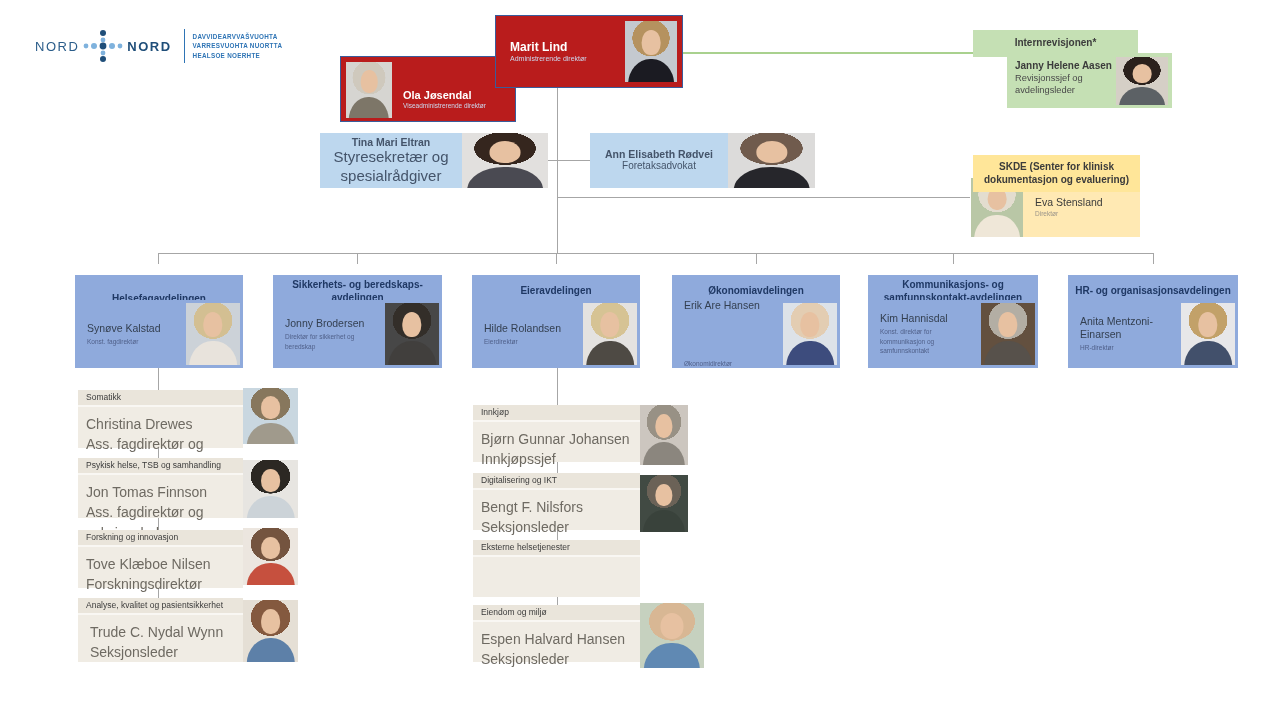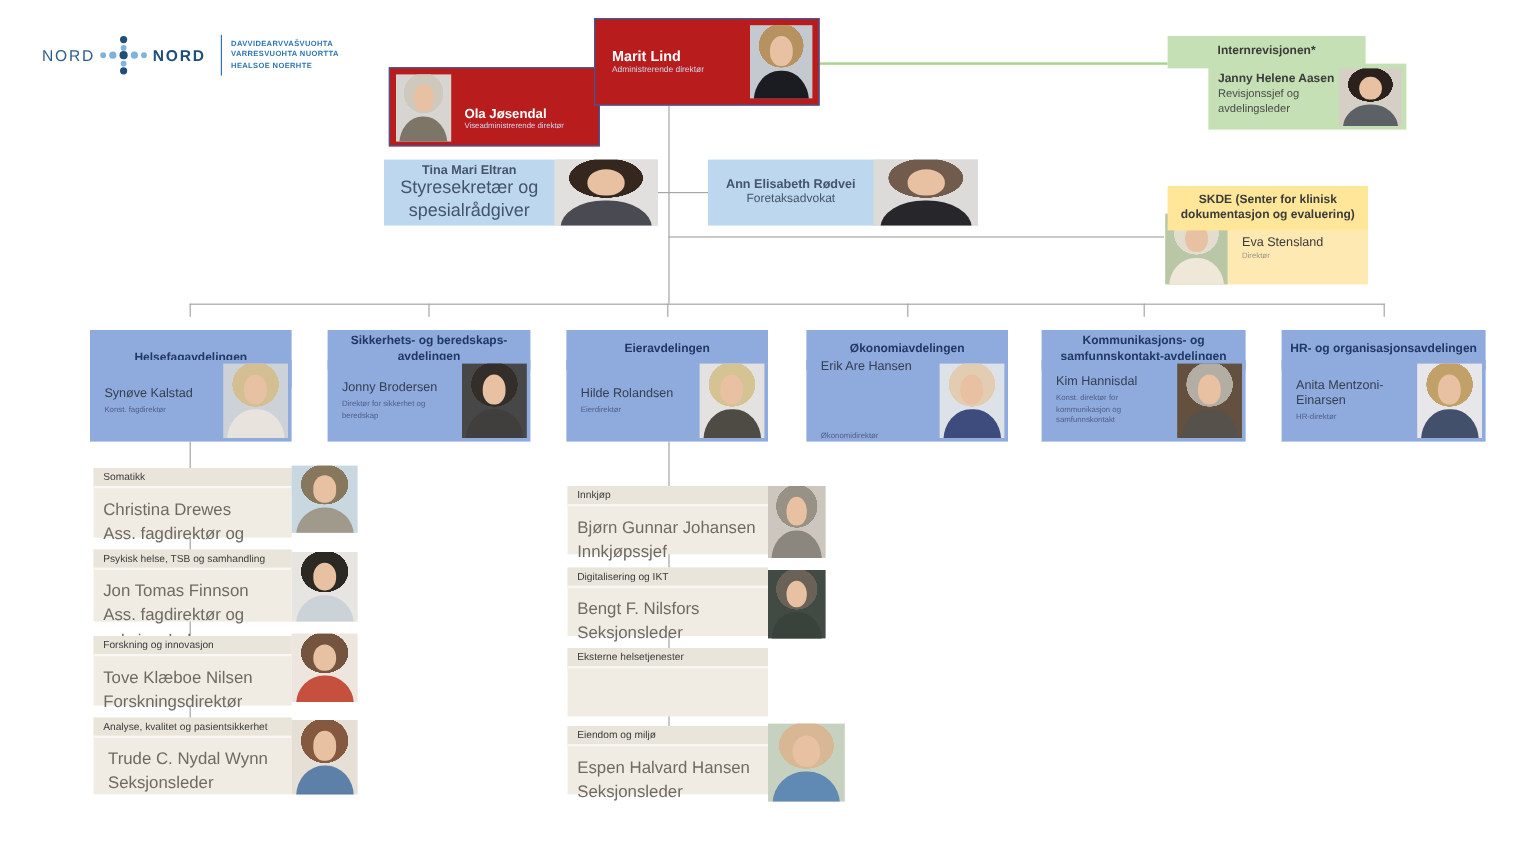--- a/index.html
+++ b/index.html
@@ -80,21 +80,21 @@
   <div class="conn" style="left:158px;top:253px;width:996px;height:1px;"></div>
   <div class="conn" style="left:158px;top:253px;width:1px;height:11px;"></div>
   <div class="conn" style="left:357px;top:253px;width:1px;height:11px;"></div>
   <div class="conn" style="left:556px;top:253px;width:1px;height:11px;"></div>
   <div class="conn" style="left:756px;top:253px;width:1px;height:11px;"></div>
   <div class="conn" style="left:953px;top:253px;width:1px;height:11px;"></div>
   <div class="conn" style="left:1153px;top:253px;width:1px;height:11px;"></div>
   <div class="conn" style="left:158px;top:368px;width:1px;height:232px;"></div>
   <div class="conn" style="left:557px;top:368px;width:1px;height:239px;"></div>
 
-  <div class="card navy" style="left:324px;top:56px;width:176px;height:66px;">
+  <div class="card navy" style="left:340px;top:56px;width:176px;height:66px;">
     <div class="photo" style="left: 5px; top: 5px; width: 46px; height: 56px; --bg: #d6d5d1; --hair: #cfc9bd; --top: #7d7668;"></div>
     <div class="abs" style="left:62px;top:32px;right:4px;">
       <div class="nm-w" style="font-size:11px;">Ola Jøsendal</div>
       <div class="tt-w" style="font-size:6.5px;">Viseadministrerende direktør</div>
     </div>
   </div>
 
   <div class="card navy c-center" style="left:495px;top:15px;width:188px;height:73px;padding-left:14px;">
     <div class="nm-w">Marit Lind</div>
     <div class="tt-w">Administrerende direktør</div>

